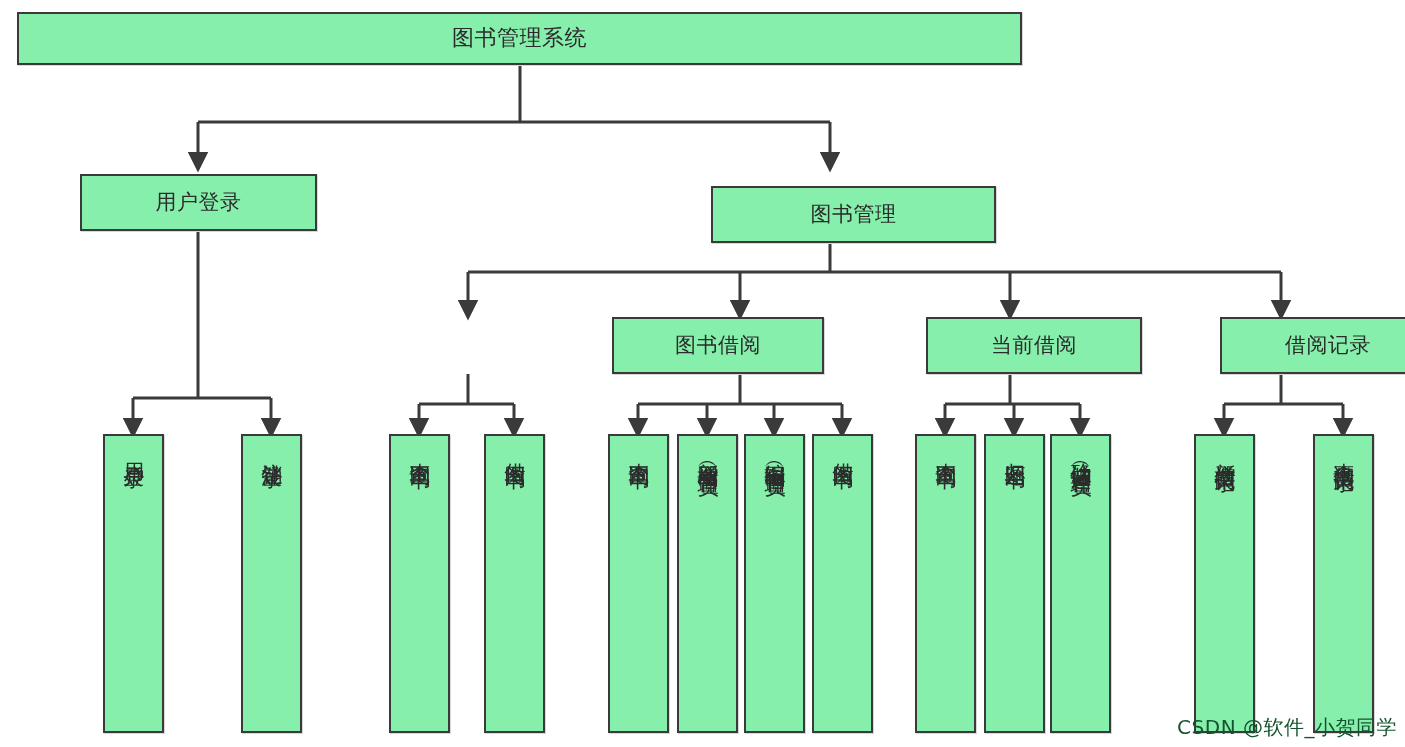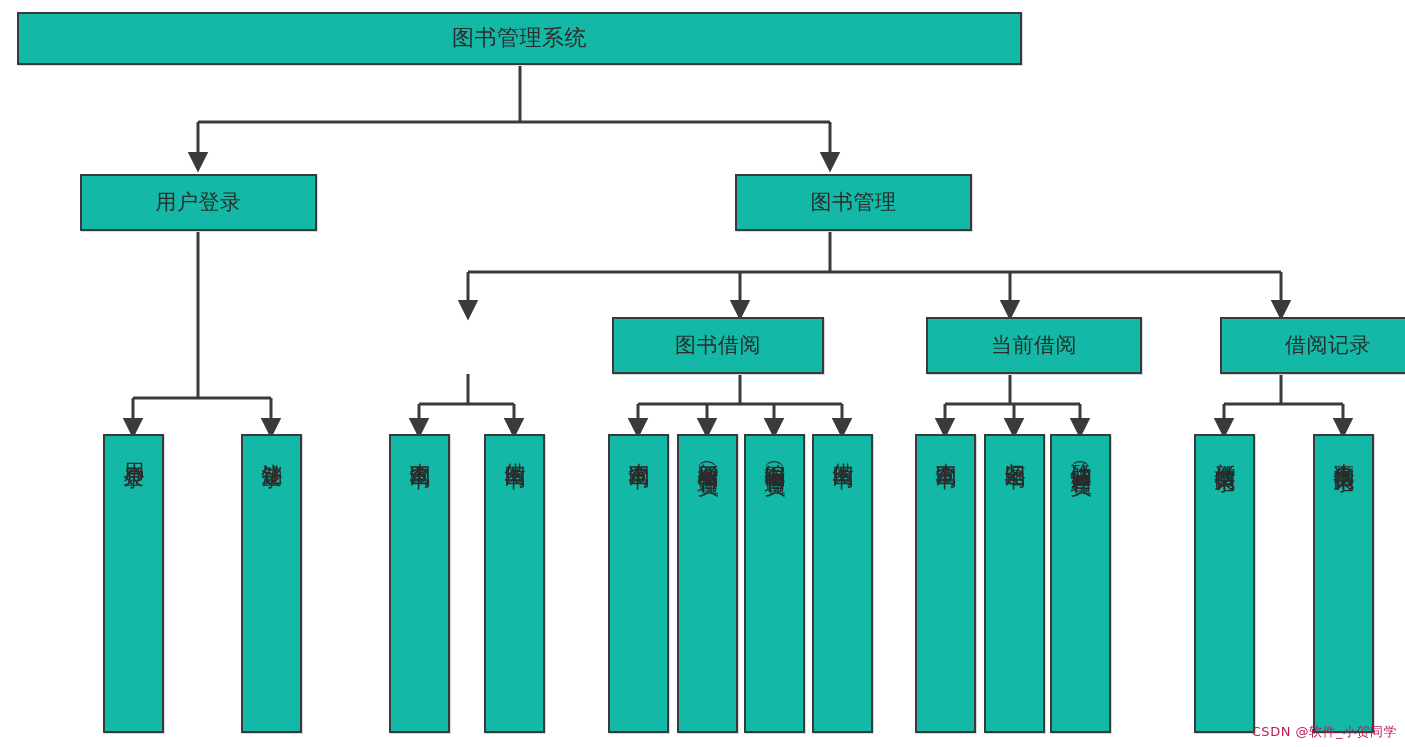--- a/index.html
+++ b/index.html
@@ -20,21 +20,21 @@
     left: 0;
     top: 0;
     width: 1405px;
     height: 747px;
     pointer-events: none;
   }
   .node {
     position: absolute;
     box-sizing: border-box;
     border: 2px solid #3a3a3a;
-    background: #14b8a6;
+    background: #86efac;
     color: #2b2b2b;
     display: flex;
     align-items: center;
     justify-content: center;
     text-align: center;
     box-shadow: 1px 1px 0 #d8d8d8;
   }
   .node .label {
     display: block;
     line-height: 1.12;
@@ -54,22 +54,22 @@
     font-size: 21px;
     letter-spacing: 2px;
     line-height: 1.0;
     margin: 0 auto;
   }
   #root-node .label { font-size: 22px; }
   .watermark {
     position: absolute;
     right: 8px;
     bottom: 6px;
-    font-size: 13px;
-    color: #be185d;
+    font-size: 20px;
+    color: #14532d;
     letter-spacing: 0.5px;
     white-space: nowrap;
   }
 </style>
 </head>
 <body>
 
 <div id="canvas">
 
   <svg class="wires" viewBox="0 0 1405 747" xmlns="http://www.w3.org/2000/svg">
@@ -122,21 +122,21 @@
     </g>
   </svg>
 
   <div class="node h" id="root-node" style="left:17px; top:12px; width:1005px; height:53px;">
     <span class="label">图书管理系统</span>
   </div>
 
   <div class="node h" style="left:80px; top:174px; width:237px; height:57px;">
     <span class="label">用户登录</span>
   </div>
-  <div class="node h" style="left:711px; top:174px; width:237px; height:57px;margin-left:24px;">
+  <div class="node h" style="left:711px; top:186px; width:285px; height:57px;">
     <span class="label">图书管理</span>
   </div>
 
   <div class="node h" style="left:612px; top:317px; width:212px; height:57px;">
     <span class="label">图书借阅</span>
   </div>
   <div class="node h" style="left:902px; top:317px; width:216px; height:57px;margin-left:24px;">
     <span class="label">当前借阅</span>
   </div>
   <div class="node h" style="left:1172px; top:317px; width:216px; height:57px;margin-left:48px;">

